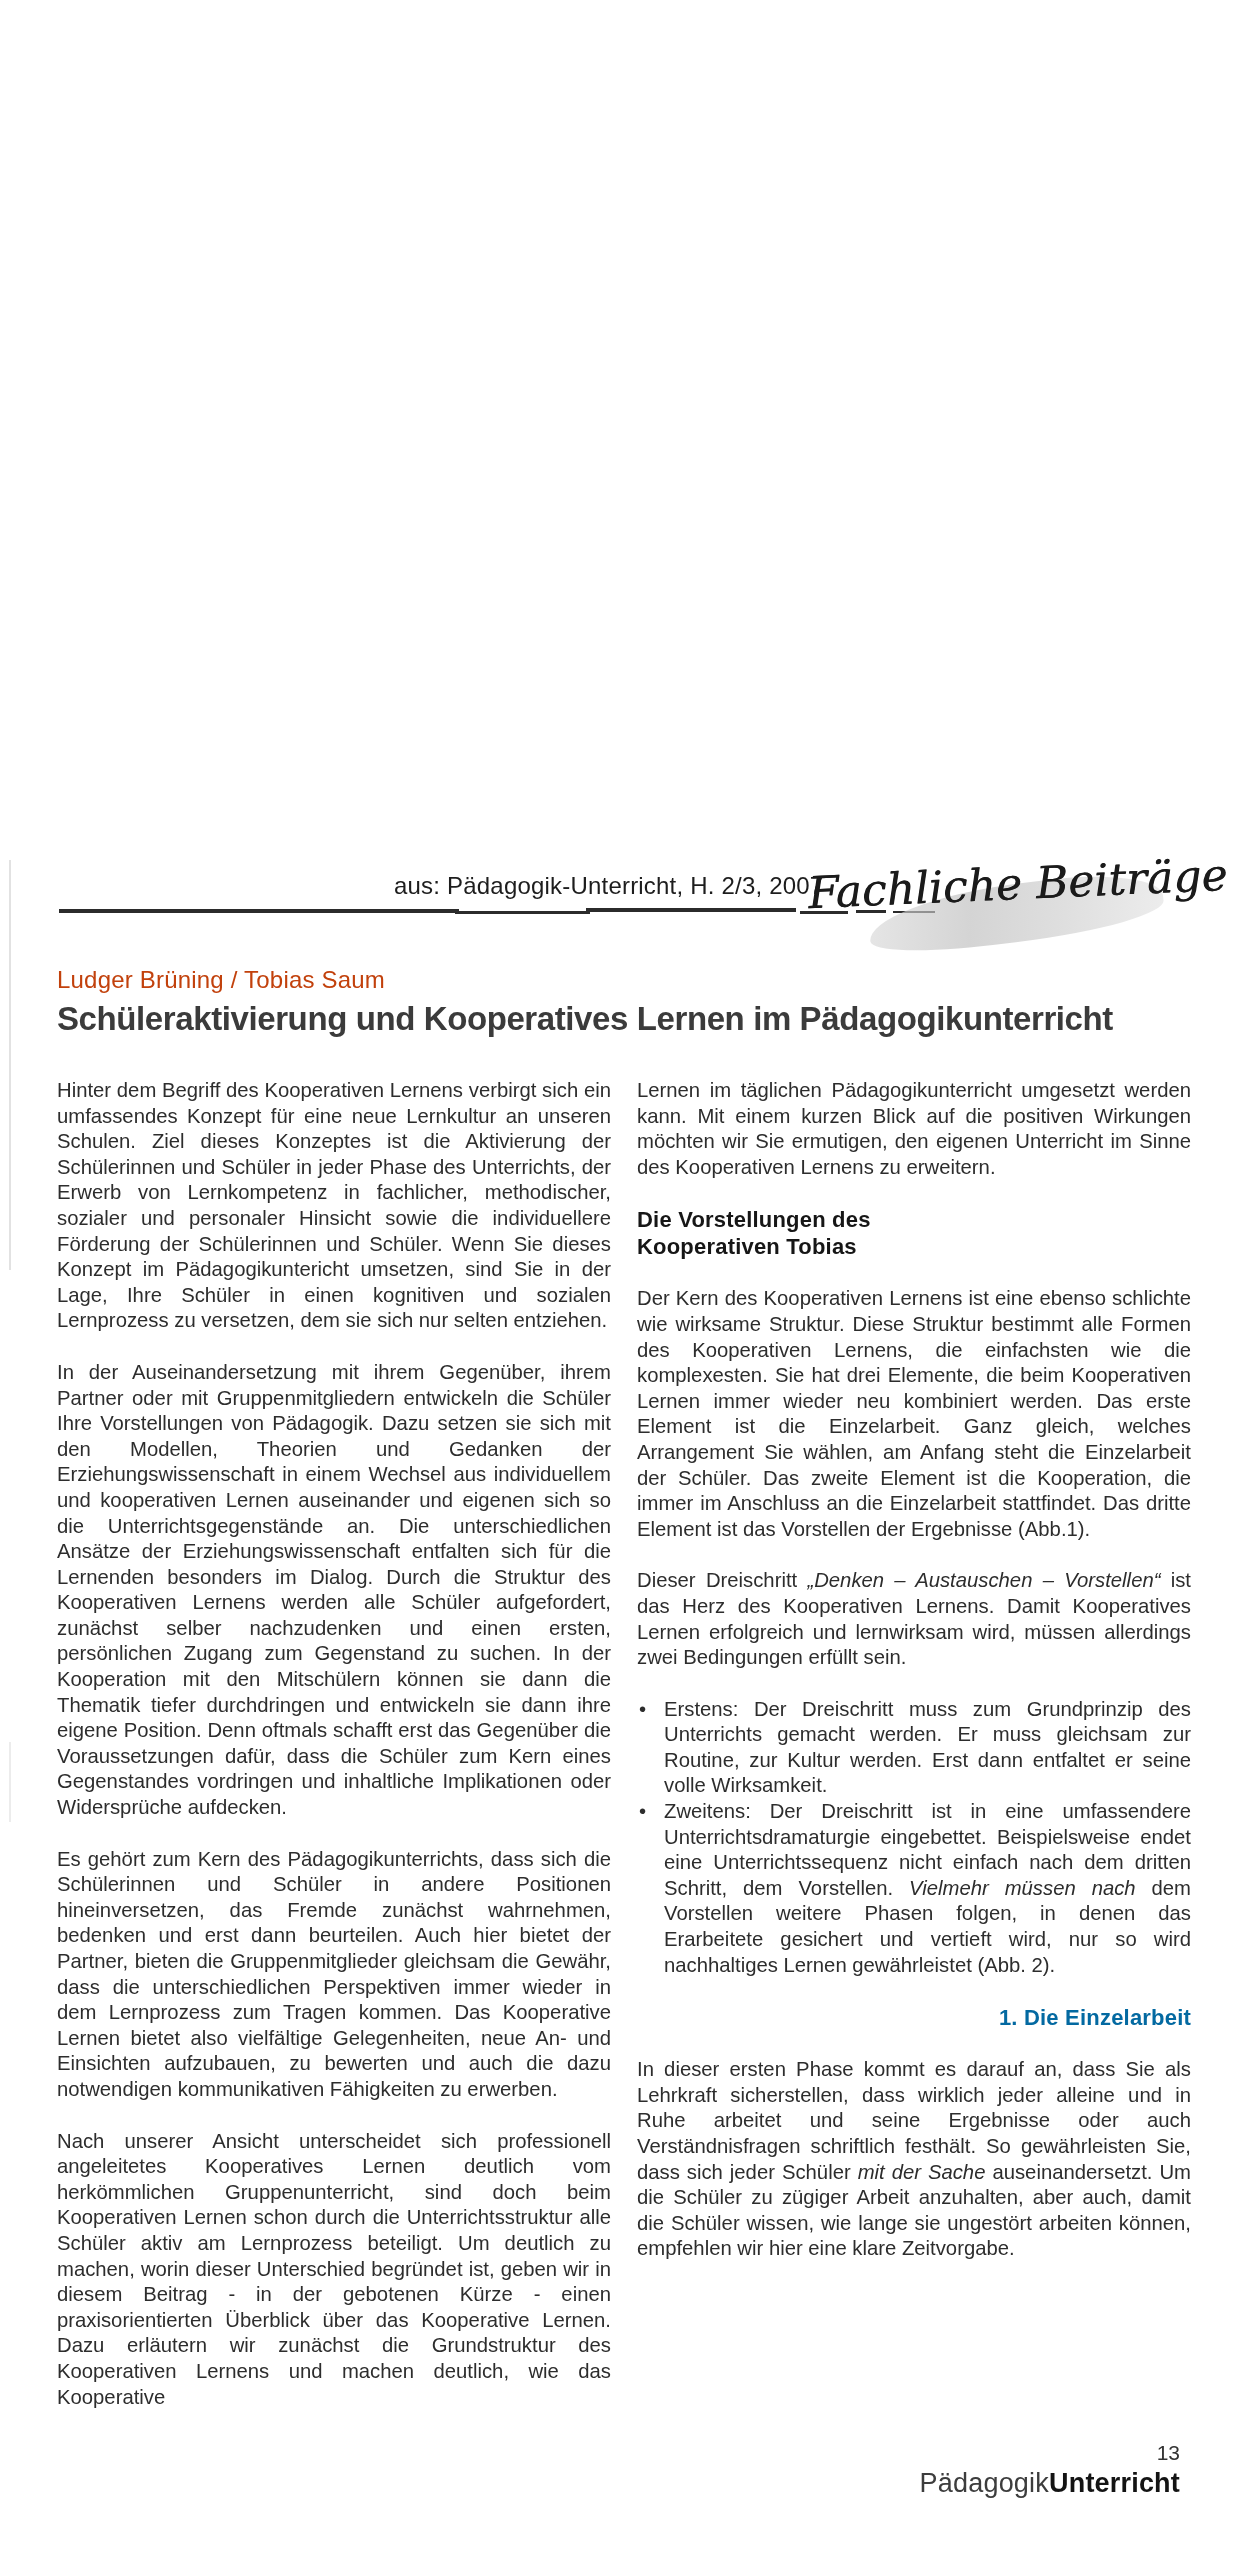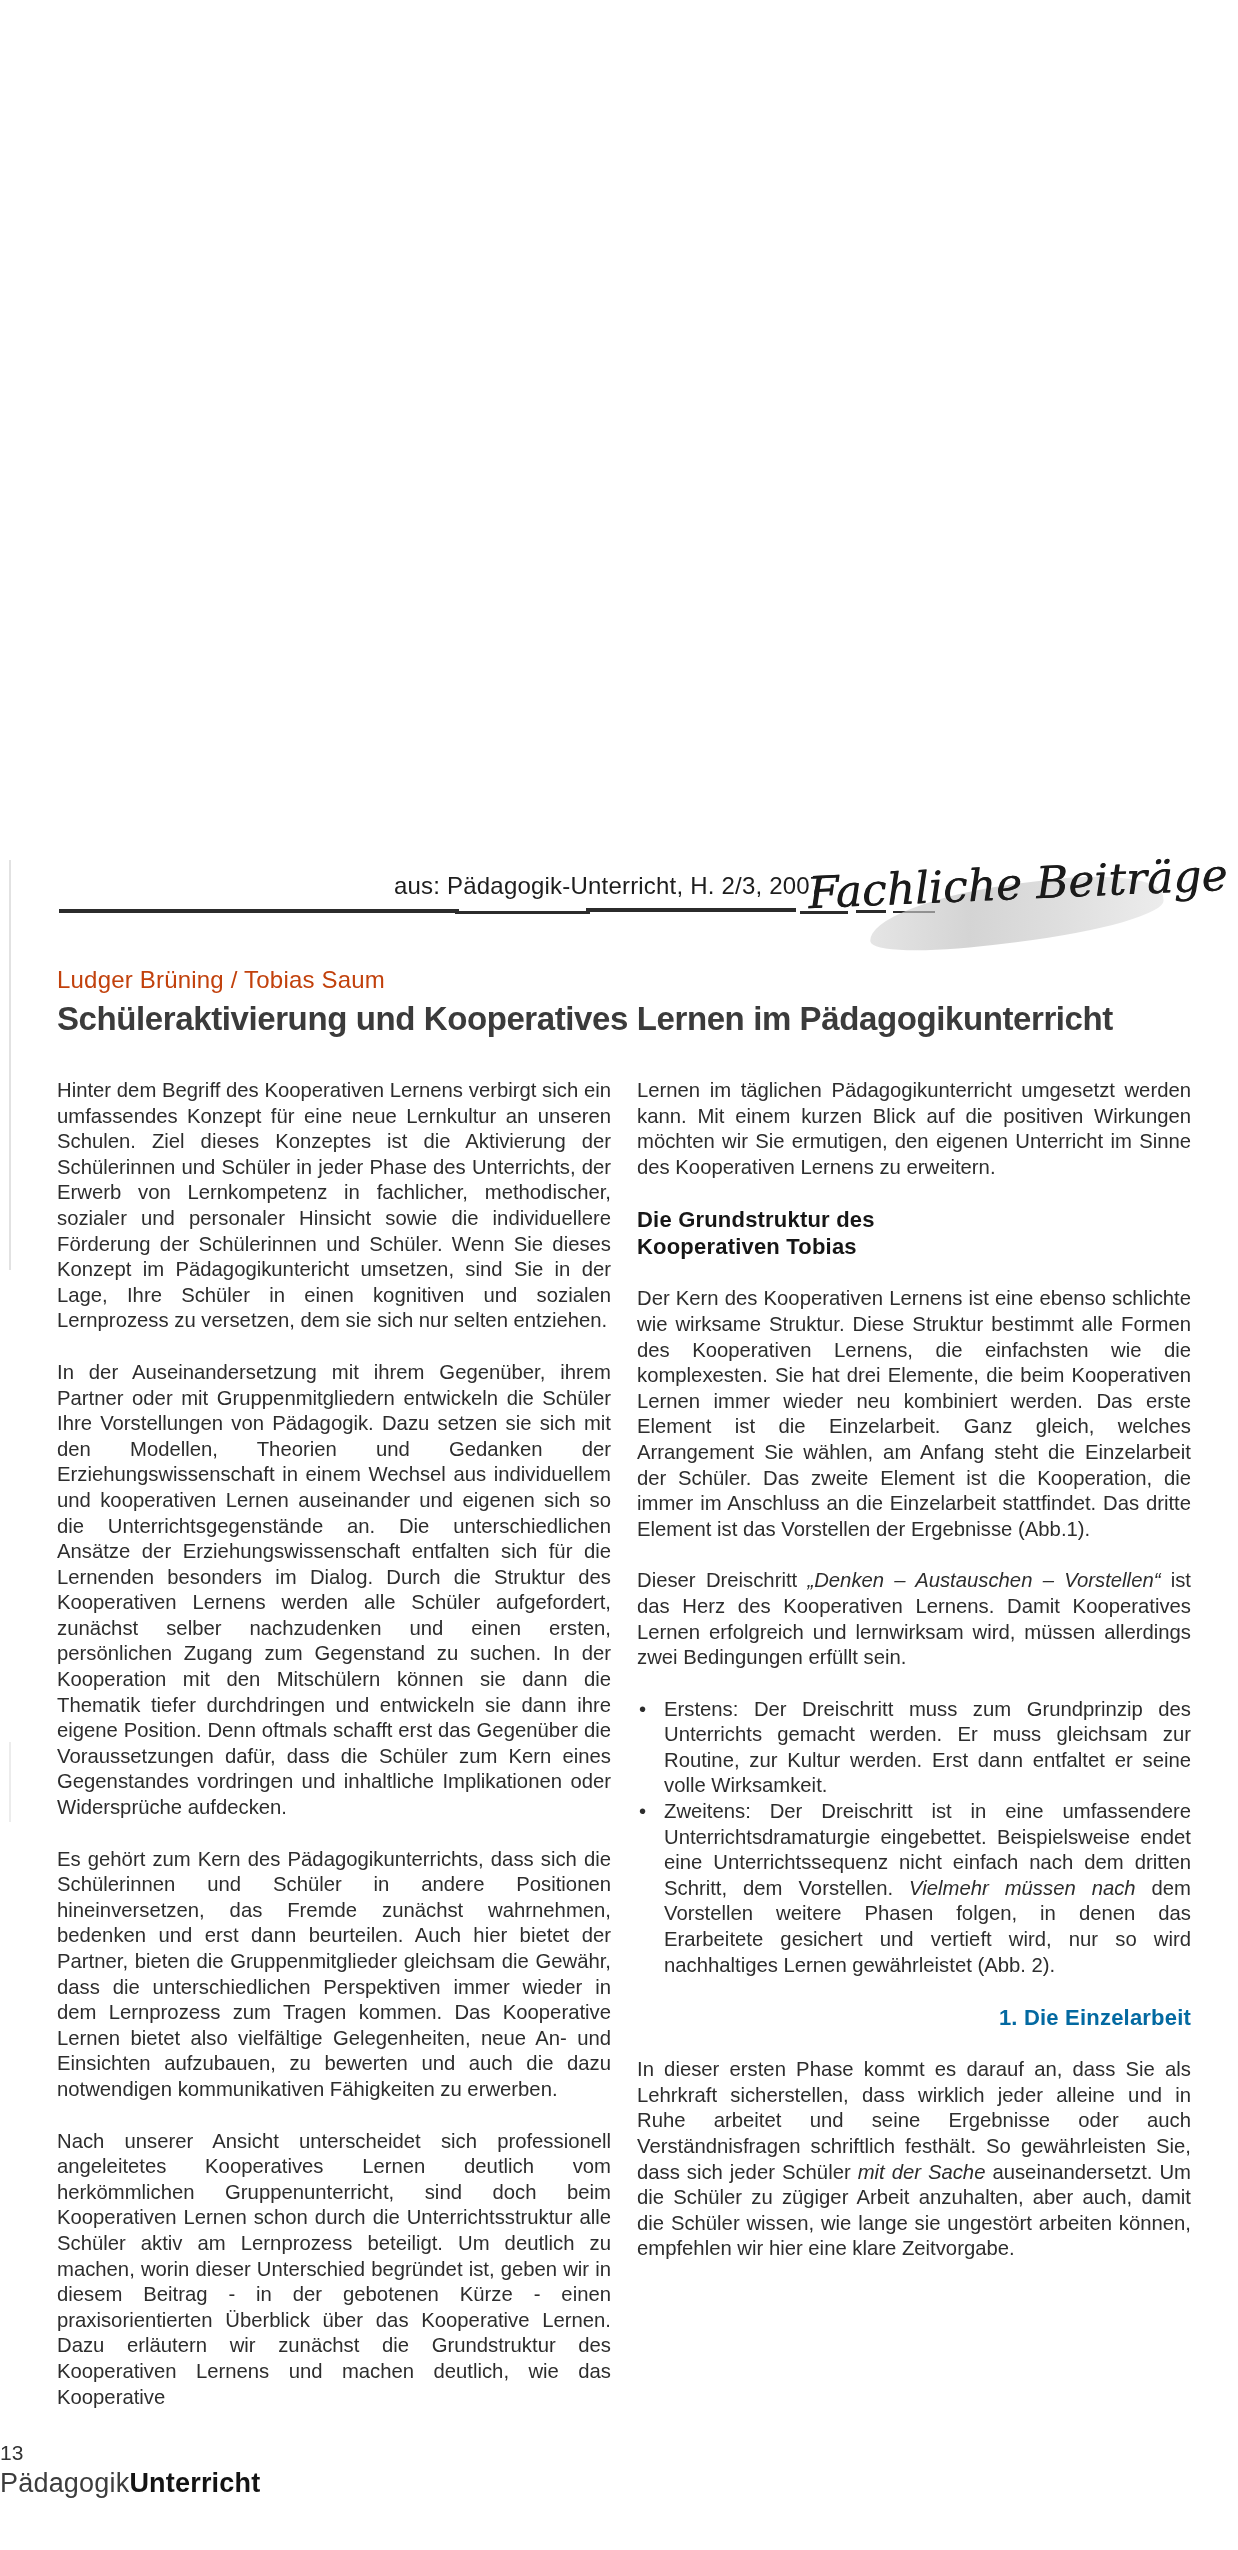--- a/index.html
+++ b/index.html
@@ -77,21 +77,21 @@
     text-align: right; letter-spacing: 0.2px;
   }
   ul.bullet-list { margin: 0 0 26px 0; padding: 0; list-style: none; }
   ul.bullet-list li { position: relative; padding-left: 27px; margin: 0; text-align: justify; }
   .bullet-marker { position: absolute; left: 2px; top: 0; }
   .em { font-style: italic; }
 
   
   .footer {
     position: absolute; left: 0; top: 2441px; width: 1180px;
-    text-align: left;
+    text-align: right;
   }
   .page-number { font-size: 21px; color: #333333; margin-bottom: 3px; }
   .journal-name { font-size: 27px; color: #3d3d3d; letter-spacing: 0.2px; }
   .journal-name .bold { font-weight: 700; color: #141414; }
 </style>
 </head>
 <body>
 
 <div id="page">
 
@@ -119,21 +119,21 @@
     <p>Hinter dem Begriff des Kooperativen Lernens verbirgt sich ein umfassendes Konzept für eine neue Lernkultur an unseren Schulen. Ziel dieses Konzeptes ist die Aktivierung der Schülerinnen und Schüler in jeder Phase des Unterrichts, der Erwerb von Lernkompetenz in fachlicher, methodischer, sozialer und personaler Hinsicht sowie die individuellere Förderung der Schülerinnen und Schüler. Wenn Sie dieses Konzept im Pädagogikuntericht umsetzen, sind Sie in der Lage, Ihre Schüler in einen kognitiven und sozialen Lernprozess zu versetzen, dem sie sich nur selten entziehen.</p>
     <p>In der Auseinandersetzung mit ihrem Gegenüber, ihrem Partner oder mit Gruppenmitgliedern entwickeln die Schüler Ihre Vorstellungen von Pädagogik. Dazu setzen sie sich mit den Modellen, Theorien und Gedanken der Erziehungswissenschaft in einem Wechsel aus individuellem und kooperativen Lernen auseinander und eigenen sich so die Unterrichtsgegenstände an. Die unterschiedlichen Ansätze der Erziehungswissenschaft entfalten sich für die Lernenden besonders im Dialog. Durch die Struktur des Kooperativen Lernens werden alle Schüler aufgefordert, zunächst selber nachzudenken und einen ersten, persönlichen Zugang zum Gegenstand zu suchen. In der Kooperation mit den Mitschülern können sie dann die Thematik tiefer durchdringen und entwickeln sie dann ihre eigene Position. Denn oftmals schafft erst das Gegenüber die Voraussetzungen dafür, dass die Schüler zum Kern eines Gegenstandes vordringen und inhaltliche Implikationen oder Widersprüche aufdecken.</p>
     <p>Es gehört zum Kern des Pädagogikunterrichts, dass sich die Schülerinnen und Schüler in andere Positionen hineinversetzen, das Fremde zunächst wahrnehmen, bedenken und erst dann beurteilen. Auch hier bietet der Partner, bieten die Gruppenmitglieder gleichsam die Gewähr, dass die unterschiedlichen Perspektiven immer wieder in dem Lernprozess zum Tragen kommen. Das Kooperative Lernen bietet also vielfältige Gelegenheiten, neue An- und Einsichten aufzubauen, zu bewerten und auch die dazu notwendigen kommunikativen Fähigkeiten zu erwerben.</p>
     <p>Nach unserer Ansicht unterscheidet sich professionell angeleitetes Kooperatives Lernen deutlich vom herkömmlichen Gruppenunterricht, sind doch beim Kooperativen Lernen schon durch die Unterrichtsstruktur alle Schüler aktiv am Lernprozess beteiligt. Um deutlich zu machen, worin dieser Unterschied begründet ist, geben wir in diesem Beitrag - in der gebotenen Kürze - einen praxisorientierten Überblick über das Kooperative Lernen. Dazu erläutern wir zunächst die Grundstruktur des Kooperativen Lernens und machen deutlich, wie das Kooperative</p>
   </div>
 
   <div class="column col-right">
     <p>Lernen im täglichen Pädagogikunterricht umgesetzt werden kann. Mit einem kurzen Blick auf die positiven Wirkungen möchten wir Sie ermutigen, den eigenen Unterricht im Sinne des Kooperativen Lernens zu erweitern.</p>
 
     <h2 class="section-heading" style="margin-top:20px;">
-      <span>Die Grundstruktur des</span><br>
+      <span>Die Vorstellungen des</span><br>
       <span>Kooperativen Tobias</span>
     </h2>
 
     <p>Der Kern des Kooperativen Lernens ist eine ebenso schlichte wie wirksame Struktur. Diese Struktur bestimmt alle Formen des Kooperativen Lernens, die einfachsten wie die komplexesten. Sie hat drei Elemente, die beim Kooperativen Lernen immer wieder neu kombiniert werden. Das erste Element ist die Einzelarbeit. Ganz gleich, welches Arrangement Sie wählen, am Anfang steht die Einzelarbeit der Schüler. Das zweite Element ist die Kooperation, die immer im Anschluss an die Einzelarbeit stattfindet. Das dritte Element ist das Vorstellen der Ergebnisse (Abb.1).</p>
 
     <p><span>Dieser Dreischritt </span><span class="em">„Denken – Austauschen – Vorstellen“</span><span> ist das Herz des Kooperativen Lernens. Damit Kooperatives Lernen erfolgreich und lernwirksam wird, müssen allerdings zwei Bedingungen erfüllt sein.</span></p>
 
     <ul class="bullet-list">
       <li>
         <span class="bullet-marker">•</span><span>Erstens: Der Dreischritt muss zum Grundprinzip des Unterrichts gemacht werden. Er muss gleichsam zur Routine, zur Kultur werden. Erst dann entfaltet er seine volle Wirksamkeit.</span>

